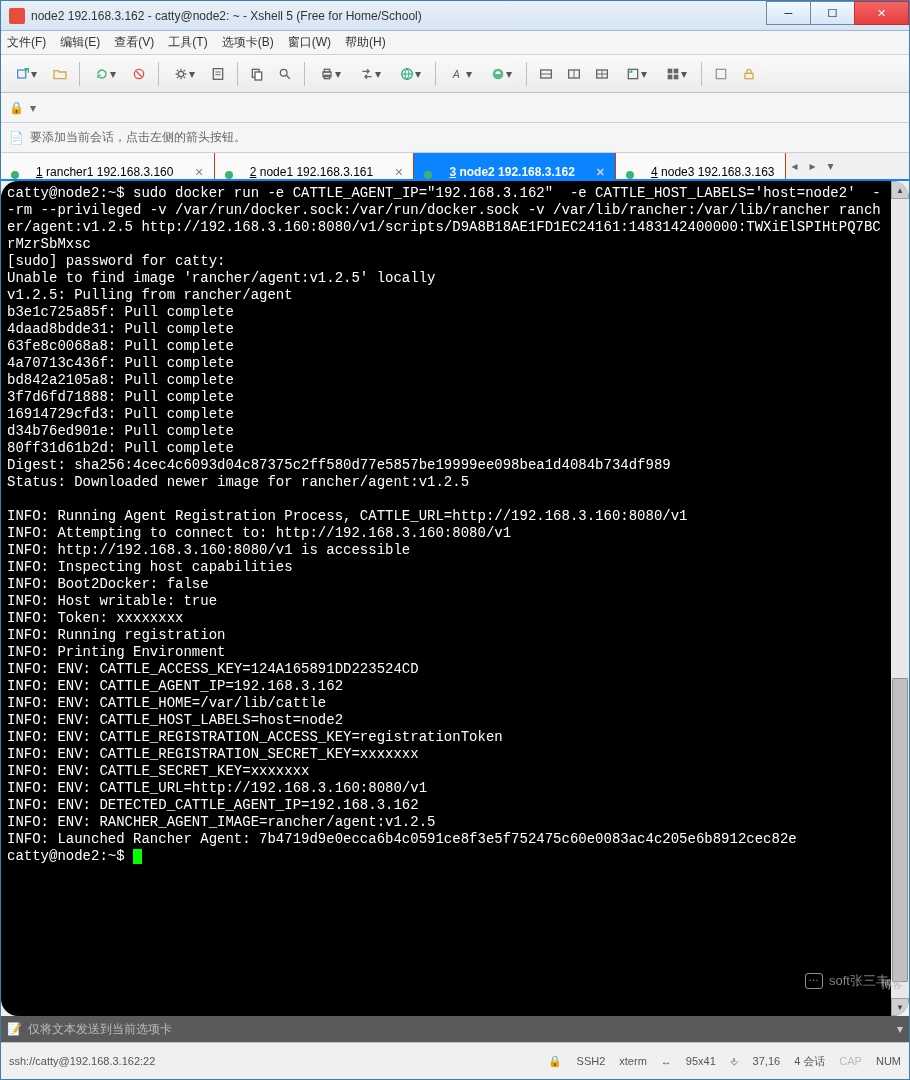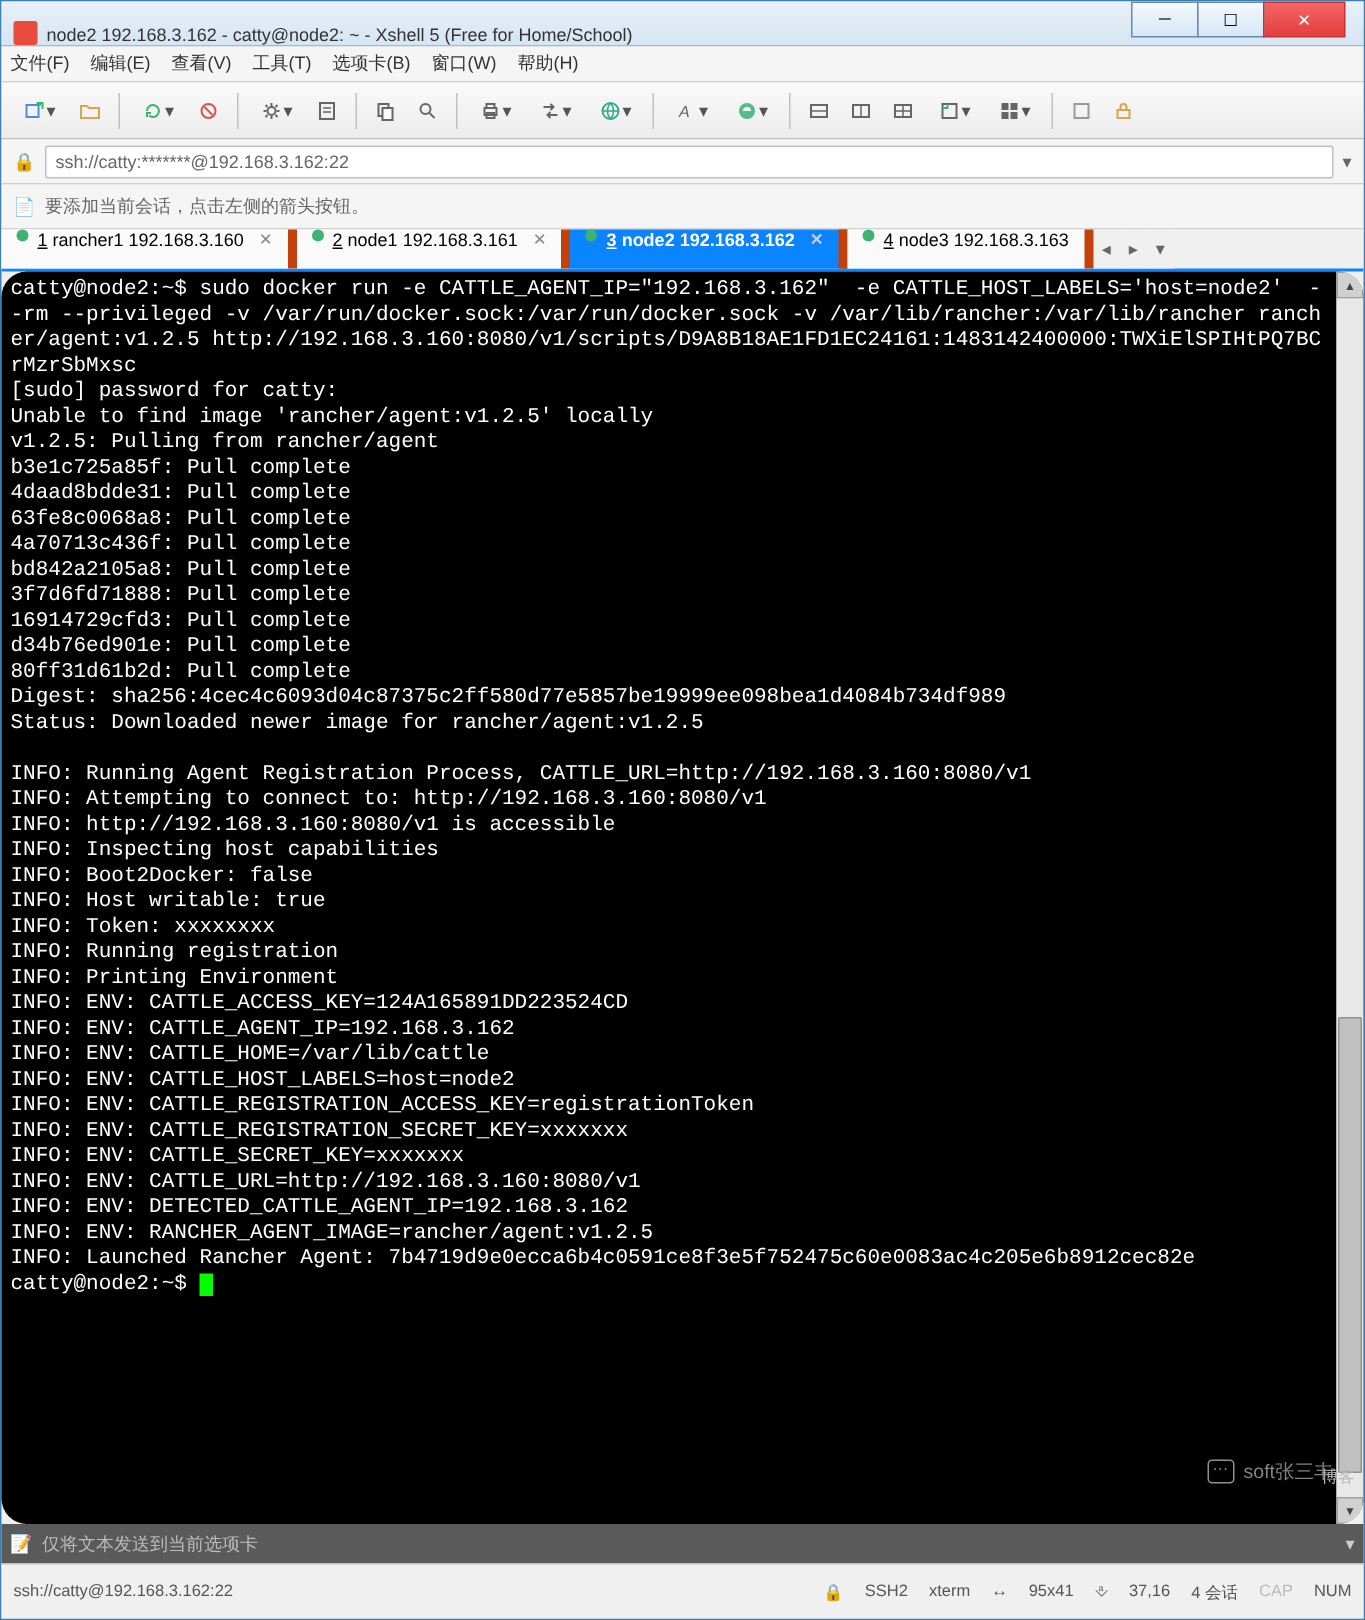--- a/index.html
+++ b/index.html
@@ -1,34 +1,34 @@
 <!DOCTYPE html>
 <html><head>
 <meta charset="utf-8">
 <style>
 * { margin: 0; padding: 0; box-sizing: border-box; }
 body { font-family: "Microsoft YaHei", "Segoe UI", Tahoma, sans-serif; font-size: 12px; background: #fff; overflow: hidden; }
 .window { width: 910px; height: 1080px; border: 1px solid #3c7fb1; display: flex; flex-direction: column; background: #f0f0f0; }
-.titlebar { height: 30px; background: linear-gradient(#e8f0f7,#d6e5f3); display: flex; align-items: flex-end; padding: 0 12px 0 8px; border-bottom: 1px solid #a0b8d0; }
+.titlebar { height: 30px; background: linear-gradient(#e8f0f7,#d6e5f3); display: flex; align-items: center; padding: 0 0 0 8px; border-bottom: 1px solid #a0b8d0; }
 .titlebar .app-icon { width: 16px; height: 16px; background: #e74c3c; border-radius: 2px; margin-right: 6px; }
 .titlebar .title { flex: 1; font-size: 12px; color: #333; }
 .win-controls { display: flex; height: 100%; }
 .win-btn { width: 45px; height: 24px; display: flex; align-items: center; justify-content: center; border: 1px solid #6b8aa8; margin-left: -1px; background: linear-gradient(#f4f9fe,#d5e6f6); font-size: 11px; cursor: pointer; }
 .win-btn.close { background: linear-gradient(#f56565,#e53e3e); color: #fff; width: 55px; border-color: #c53030; }
 .menubar { height: 24px; display: flex; align-items: center; padding: 0 0; background: #f5f5f5; border-bottom: 1px solid #d0d0d0; gap: 2px; }
 .menu-item { padding: 2px 6px; cursor: pointer; color: #333; }
 .toolbar { height: 38px; display: flex; align-items: center; padding: 2px 6px; background: linear-gradient(#fafafa,#ececec); border-bottom: 1px solid #c0c0c0; gap: 2px; }
 .tb-btn { width: 26px; height: 28px; display: flex; align-items: center; justify-content: center; border-radius: 2px; cursor: pointer; color: #555; }
 .tb-btn.dd { width: 38px; }
 .tb-sep { width: 1px; height: 24px; background: #c0c0c0; margin: 0 4px; }
 .addressbar { height: 30px; display: flex; align-items: center; padding: 2px 8px; background: #f5f5f5; border-bottom: 1px solid #d0d0d0; gap: 6px; }
 .addressbar .url { flex: 1; padding: 3px 6px; border: 1px solid #c0c0c0; background: #fff; color: #666; font-size: 12px; border-radius: 2px; }
 .hintbar { height: 30px; display: flex; align-items: center; padding: 2px 8px; background: #f5f5f5; border-bottom: 1px solid #d0d0d0; gap: 6px; color: #666; }
 .tabstrip { height: 28px; display: flex; align-items: stretch; background: #f0f0f0; border-bottom: 2px solid #0a84ff; }
-.tab { display: flex; align-items: flex-start; padding: 0 10px; border-right: 6px solid #c2410c; background: #fafafa; cursor: pointer; gap: 6px; font-size: 12px; position: relative; }
+.tab { display: flex; align-items: flex-end; padding: 0 10px; border-right: 1px solid #c2410c; background: #fafafa; cursor: pointer; gap: 17px; font-size: 12px; position: relative; }
 .tab.active { background: #0a84ff; color: #fff; font-weight: bold; }
 .tab .dot { width: 8px; height: 8px; border-radius: 50%; background: #3cb371; }
 .tab .num { text-decoration: underline; }
 .tab .close-x { margin-left: 4px; font-size: 11px; color: #888; }
 .tab.active .close-x { color: #cce; }
 .tab-nav { width: 18px; display: flex; align-items: center; justify-content: center; background: #f0f0f0; cursor: pointer; color: #666; }
 .terminal-wrap { flex: 1; display: flex; background: #000; position: relative; overflow: hidden; border-radius: 17px; }
 .terminal { flex: 1; padding: 4px 6px; font-family: "Consolas","Courier New",monospace; font-size: 14px; line-height: 17px; color: #fff; white-space: pre-wrap; word-break: break-all; overflow: hidden; }
 .prompt-path { color: #fff; }
 .cursor-block { display: inline-block; width: 9px; height: 15px; background: #00ff00; vertical-align: text-bottom; }
@@ -175,21 +175,20 @@
     <div class="tb-btn">
         <svg viewBox="0 0 24 24">
           <rect x="6" y="11" width="12" height="8" fill="none" stroke="#d4a84b" stroke-width="2"></rect>
           <path d="M9 11V8a3 3 0 0 1 6 0v3" fill="none" stroke="#d4a84b" stroke-width="2"></path>
         </svg>
       </div>
   </div>
 
   <div class="addressbar">
     <span>🔒</span>
-    <div class="url">ssh://catty:*******@192.168.3.162:22</div>
     <span style="cursor:pointer;color:#666;">▾</span>
   </div>
 
   <div class="hintbar">
     <span style="cursor:pointer;">📄</span>
     <span>要添加当前会话，点击左侧的箭头按钮。</span>
   </div>
 
   <div class="tabstrip">
     <div class="tab">

